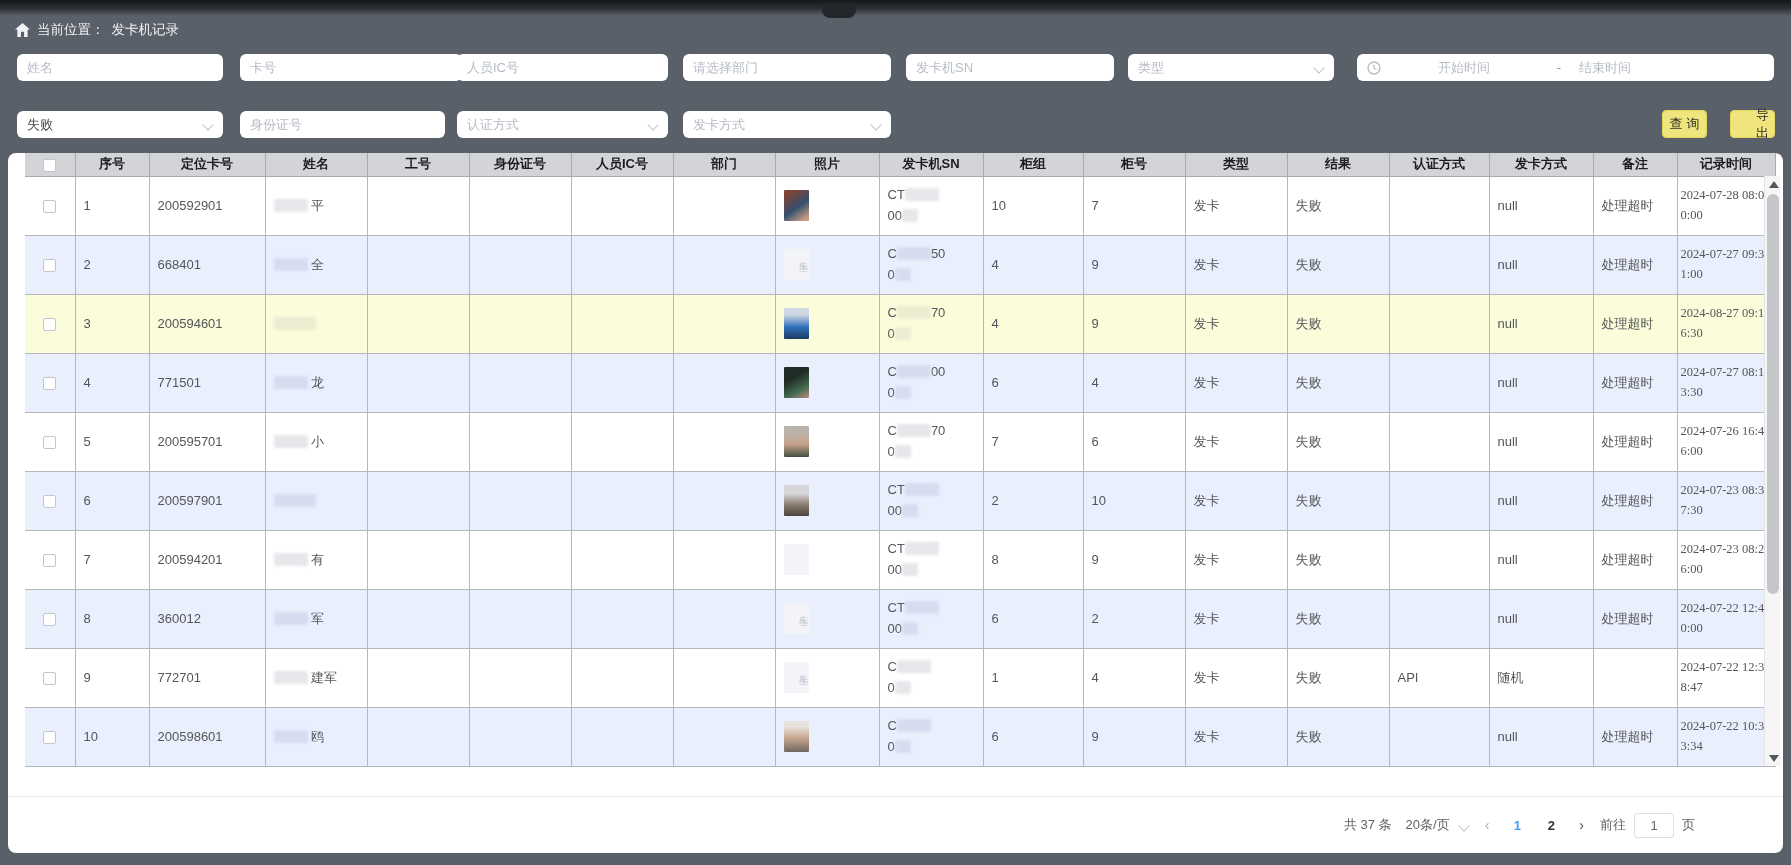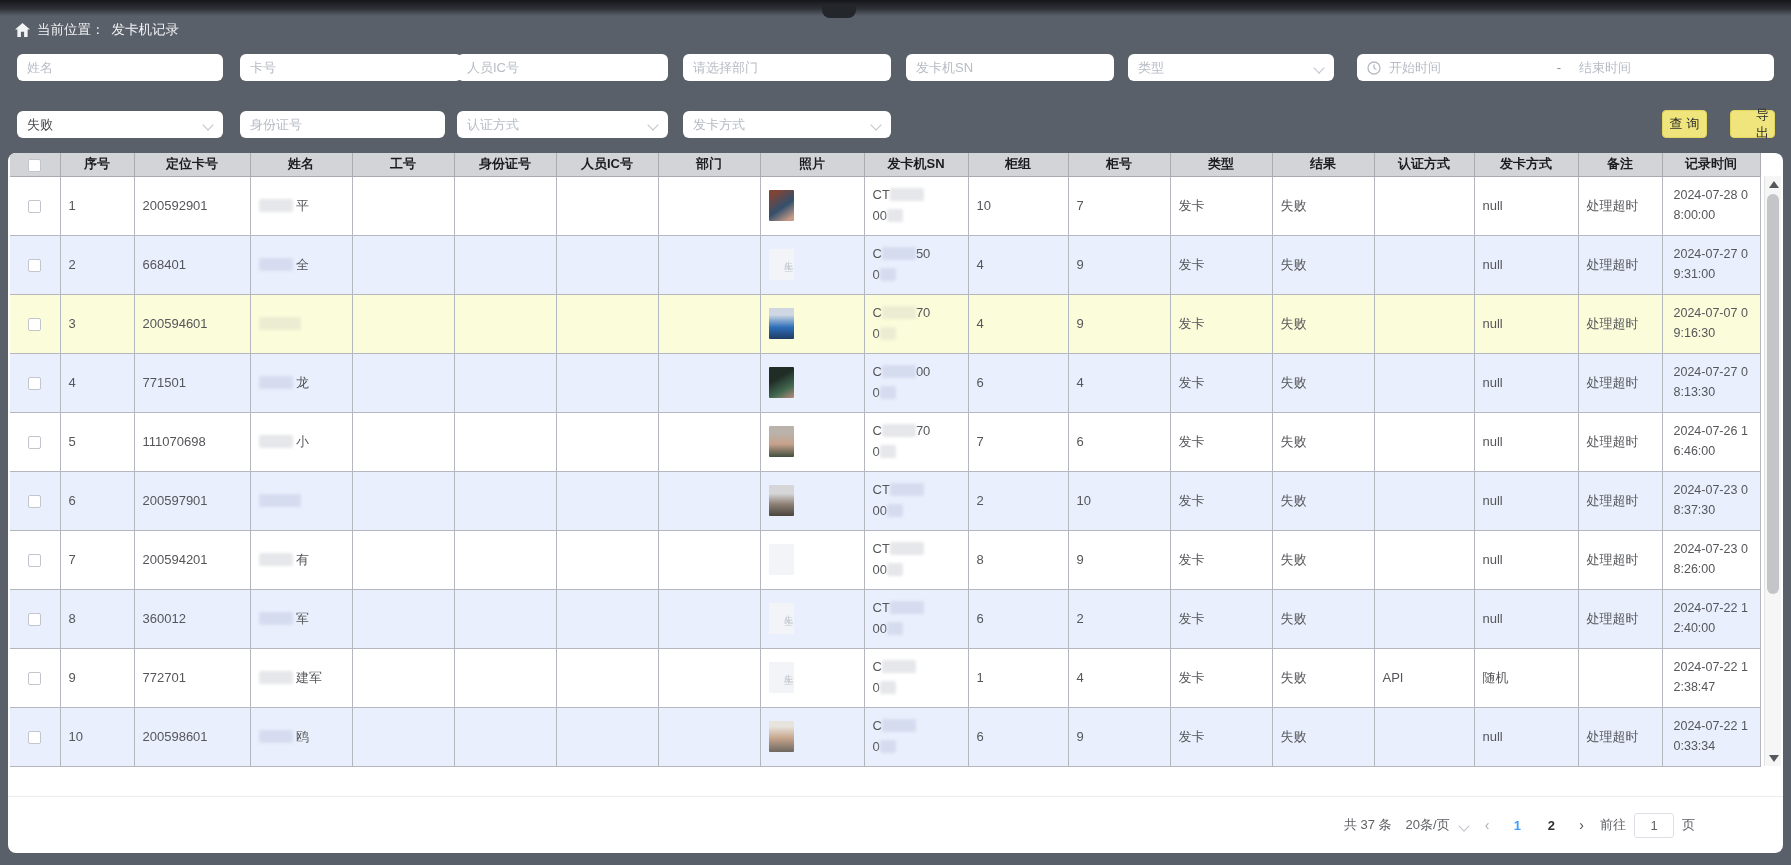--- a/index.html
+++ b/index.html
@@ -23,43 +23,43 @@
     font-size:13px; color:#4a4b4f; display:flex; align-items:center;
     padding:0 10px; border:none;
   }
   .ph { color:#b6bbc4; }
   .chev { margin-left:auto; width:9px; height:9px; position:relative; }
   .chev:before { content:""; position:absolute; left:0; top:1px; width:7px; height:7px;
     border-right:1.5px solid #c0c4cc; border-bottom:1.5px solid #c0c4cc;
     transform:rotate(45deg); }
   .frange { justify-content:flex-start; gap:0; }
   .clock-ico { width:14px; height:14px; margin-right:8px; flex:0 0 auto; }
-  .frange .rstart { width:150px; }
+  .frange .rstart { width:150px; text-align:center; }
   .frange .rsep { width:40px; text-align:center; color:#8a8f98; }
   .frange .rend { width:150px; }
   .btn { position:absolute; height:28px; width:45px; background:#efe57c;
     border:1px solid #e3d65e; border-radius:4px; font-size:13px; color:#2e2e2e;
     display:flex; align-items:center; justify-content:center; letter-spacing:4px;
     padding-left:4px; cursor:pointer; font-family:inherit; }
   
   .panel { position:absolute; left:8px; top:153px; width:1775px; height:700px;
     background:#fff; border-radius:8px; overflow:hidden; }
   
-  .tblwrap { position:absolute; left:2px; top:0; width:1750px; }
+  .tblwrap { position:absolute; left:17px; top:0; width:1750px; }
   table { border-collapse:collapse; table-layout:fixed; width:1750px;
     font-size:13px; color:#55565a; }
   th { background:#d3d4d8; color:#1b1c1e; font-weight:bold; height:23px;
     border-right:1px solid #a9abb1; border-bottom:1px solid #a9abb1;
     font-size:13px; text-align:center; padding:0 2px; }
   td { height:59px; border-right:1px solid #b4b7be; border-bottom:1px solid #b4b7be;
     padding:2px 8px; text-align:left; vertical-align:middle; overflow:hidden; }
   tr.alt td { background:#e9effc; }
   tr.hl td { background:#fbfcda; }
   td.c { text-align:center; padding:2px; }
-  td.time { font-size:12.5px; padding:2px 11px; word-break:break-all; line-height:1.55; }
+  td.time { font-size:12.5px; padding:2px 3px; word-break:break-all; line-height:1.55;font-family:Liberation Serif, serif; }
   .cb { width:13px; height:13px; border:1px solid #c2c5cc; border-radius:2px;
     background:#fff; display:inline-block; vertical-align:middle; cursor:pointer; }
   .redact { display:inline-block; height:13px; background:#e6e7ea;
     border-radius:2px; filter:blur(1.6px); vertical-align:-2px; }
   tr.alt .redact { background:#d6dcef; }
   tr.hl .redact { background:#ececd2; }
   .photo { width:25px; height:31px; display:inline-block; border-radius:1px;
     filter:blur(0.6px); vertical-align:middle; }
   .photo.ph-empty { background:#f3f4f7; filter:none; }
   .photo.ph-text { background:#f3f4f7; filter:none; color:#c3c8d2; font-size:9px;
@@ -253,21 +253,21 @@
               <span class="snline">C<span class="redact" style="width:34px"></span>70</span>
               <span class="snline">0<span class="redact" style="width:16px"></span></span>
             </td>
             <td>4</td>
             <td>9</td>
             <td>发卡</td>
             <td>失败</td>
             <td></td>
             <td>null</td>
             <td>处理超时</td>
-            <td class="time">2024-07-07 09:16:30</td>
+            <td class="time">2024-08-27 09:16:30</td>
           </tr>
           <tr class="alt">
             <td class="c"><span class="cb"></span></td>
             <td>4</td>
             <td>771501</td>
             <td><span class="redact" style="width:34px"></span> 龙</td>
             <td></td>
             <td></td>
             <td></td>
             <td></td>
@@ -281,21 +281,21 @@
             <td>发卡</td>
             <td>失败</td>
             <td></td>
             <td>null</td>
             <td>处理超时</td>
             <td class="time">2024-07-27 08:13:30</td>
           </tr>
           <tr>
             <td class="c"><span class="cb"></span></td>
             <td>5</td>
-            <td>111070698</td>
+            <td>200595701</td>
             <td><span class="redact" style="width:34px"></span> 小</td>
             <td></td>
             <td></td>
             <td></td>
             <td></td>
             <td><span class="photo t4"></span></td>
             <td>
               <span class="snline">C<span class="redact" style="width:34px"></span>70</span>
               <span class="snline">0<span class="redact" style="width:16px"></span></span>
             </td>

